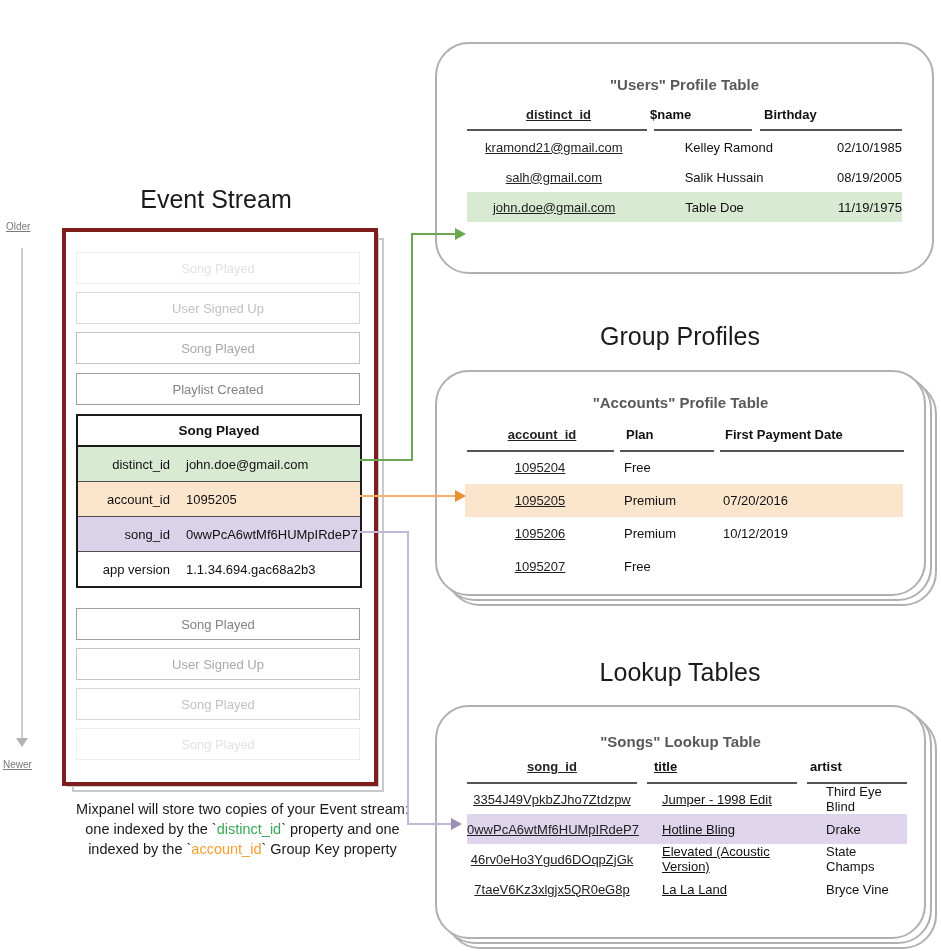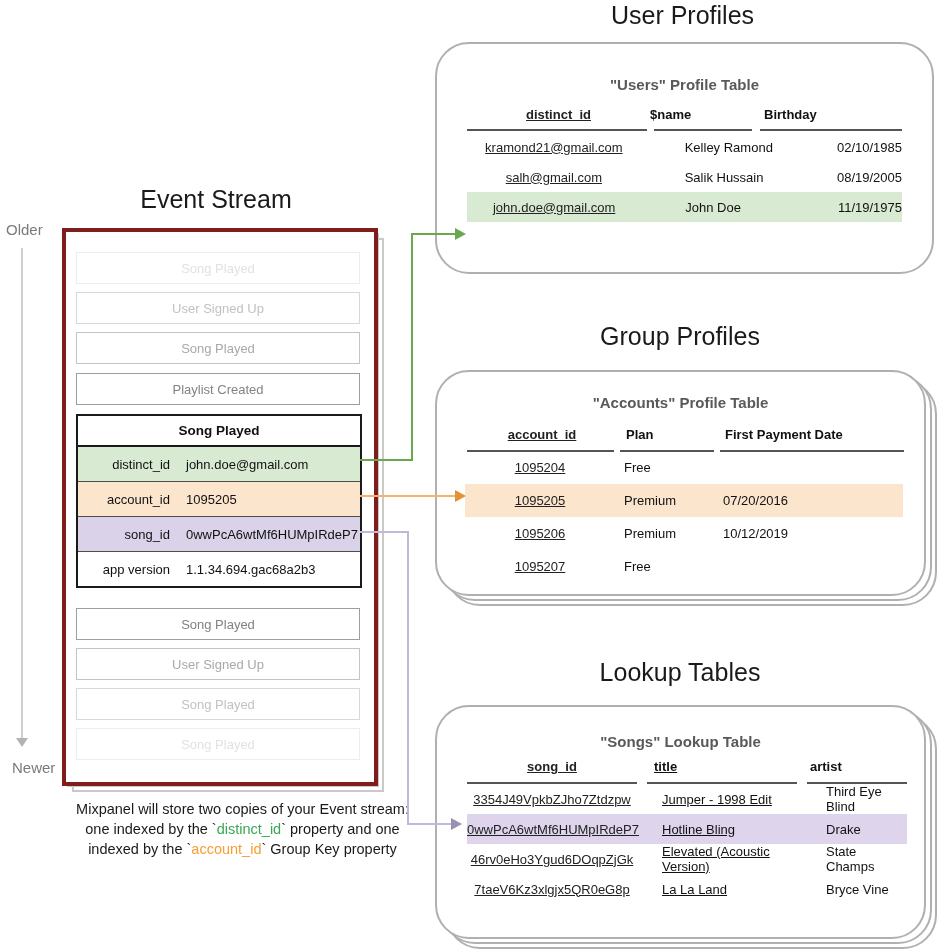--- a/index.html
+++ b/index.html
@@ -3,21 +3,21 @@
 <meta charset="utf-8">
 <style>
   html,body{margin:0;padding:0;background:#fff;}
   .stage{position:relative;width:941px;height:951px;background:#fff;overflow:hidden;
          font-family:"Liberation Sans",sans-serif;color:#111;}
 
   
   .section-title{position:absolute;text-align:center;font-size:25px;color:#1a1a1a;}
 
   
-  .tl-label{position:absolute;font-size:15px;color:#7a7a7a;}
+  .tl-label{position:absolute;font-size:10px;color:#7a7a7a;text-decoration:underline;}
   .tl-line{position:absolute;left:21px;top:248px;width:2px;height:490px;background:#cfcfcf;}
   .tl-head{position:absolute;left:16px;top:738px;width:0;height:0;
            border-left:6px solid transparent;border-right:6px solid transparent;
            border-top:9px solid #b3b3b3;}
 
   
   .es-shadow{position:absolute;border:2px solid #c9c9c9;background:#fff;width:308px;height:550px;}
   .es-box{position:absolute;left:62px;top:228px;width:308px;height:550px;
           border:4px solid #7f1d1d;background:#fff;}
   .es-item{position:absolute;left:10px;width:282px;height:30px;border:1px solid;
@@ -81,21 +81,21 @@
 </head>
 <body>
 
 <div class="stage">
 
   <div class="section-title" style="left:62px;top:185px;width:308px;">Event Stream</div>
 
   <div class="tl-label" style="left:6px;top:221px;">Older</div>
   <div class="tl-line"></div>
   <div class="tl-head"></div>
-  <div class="tl-label" style="left:3px;top:759px;margin-left:9px;">Newer</div>
+  <div class="tl-label" style="left:3px;top:759px;">Newer</div>
 
   <div class="es-shadow" style="left:72px;top:238px;"></div>
   <div class="es-shadow" style="left:67px;top:233px;"></div>
 
   <div class="es-box">
     <div class="es-item f1" style="top:20px;">
         <span>Song Played</span>
       </div>
     <div class="es-item f2" style="top:60px;">
         <span>User Signed Up</span>
@@ -140,21 +140,20 @@
         <span>Song Played</span>
       </div>
   </div>
 
   <div class="caption">
     <span>Mixpanel will store two copies of your Event stream:</span><br>
     <span>one indexed by the `</span><span class="key-green">distinct_id</span><span>` property and one</span><br>
     <span>indexed by the `</span><span class="key-orange">account_id</span><span>` Group Key property</span>
   </div>
 
-  <div class="section-title" style="left:435px;top:1px;width:495px;">User Profiles</div>
 
   <div class="card" style="left:435px;top:42px;width:495px;height:228px;">
     <div class="card-title" style="top:32px;">"Users" Profile Table</div>
     <div class="thead" style="left:30px;top:63px;width:435px;">
       <div class="c-key u-c1">distinct_id</div>
       <div class="u-c2">$name</div>
       <div class="u-c3">Birthday</div>
     </div>
     <div class="rule" style="left:30px;top:85px;width:180px;"></div>
     <div class="rule" style="left:217px;top:85px;width:98px;"></div>
@@ -165,21 +164,21 @@
         <div class="u-c2">Kelley Ramond</div>
         <div class="u-c3">02/10/1985</div>
       </div>
       <div class="trow">
         <div class="c-key u-c1">salh@gmail.com</div>
         <div class="u-c2">Salik Hussain</div>
         <div class="u-c3">08/19/2005</div>
       </div>
       <div class="trow hl-green">
         <div class="c-key u-c1">john.doe@gmail.com</div>
-        <div class="u-c2">John Doe</div>
+        <div class="u-c2">Table Doe</div>
         <div class="u-c3">11/19/1975</div>
       </div>
     </div>
   </div>
 
   <div class="section-title" style="left:435px;top:322px;width:490px;">Group Profiles</div>
 
   <div class="card-stack" style="left:446px;top:380px;width:487px;height:222px;"></div>
   <div class="card-stack" style="left:441px;top:375px;width:487px;height:222px;"></div>
   <div class="card" style="left:435px;top:370px;width:487px;height:222px;">

